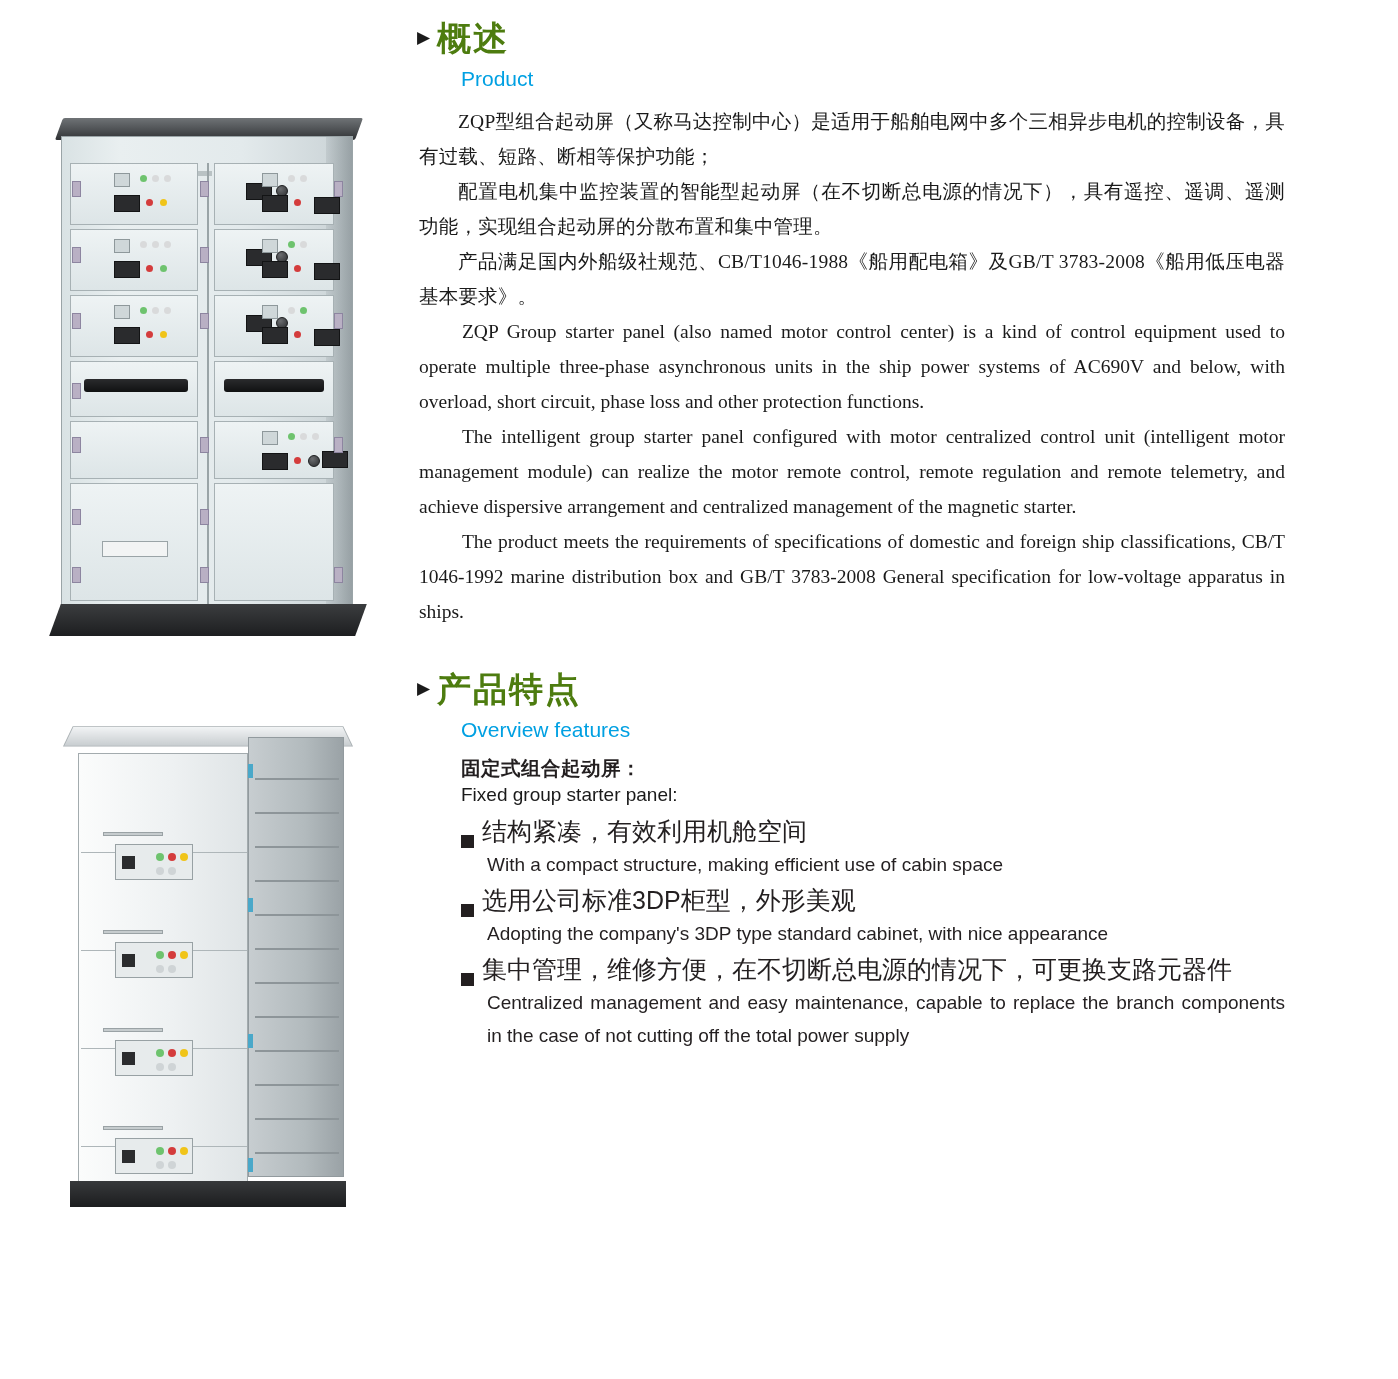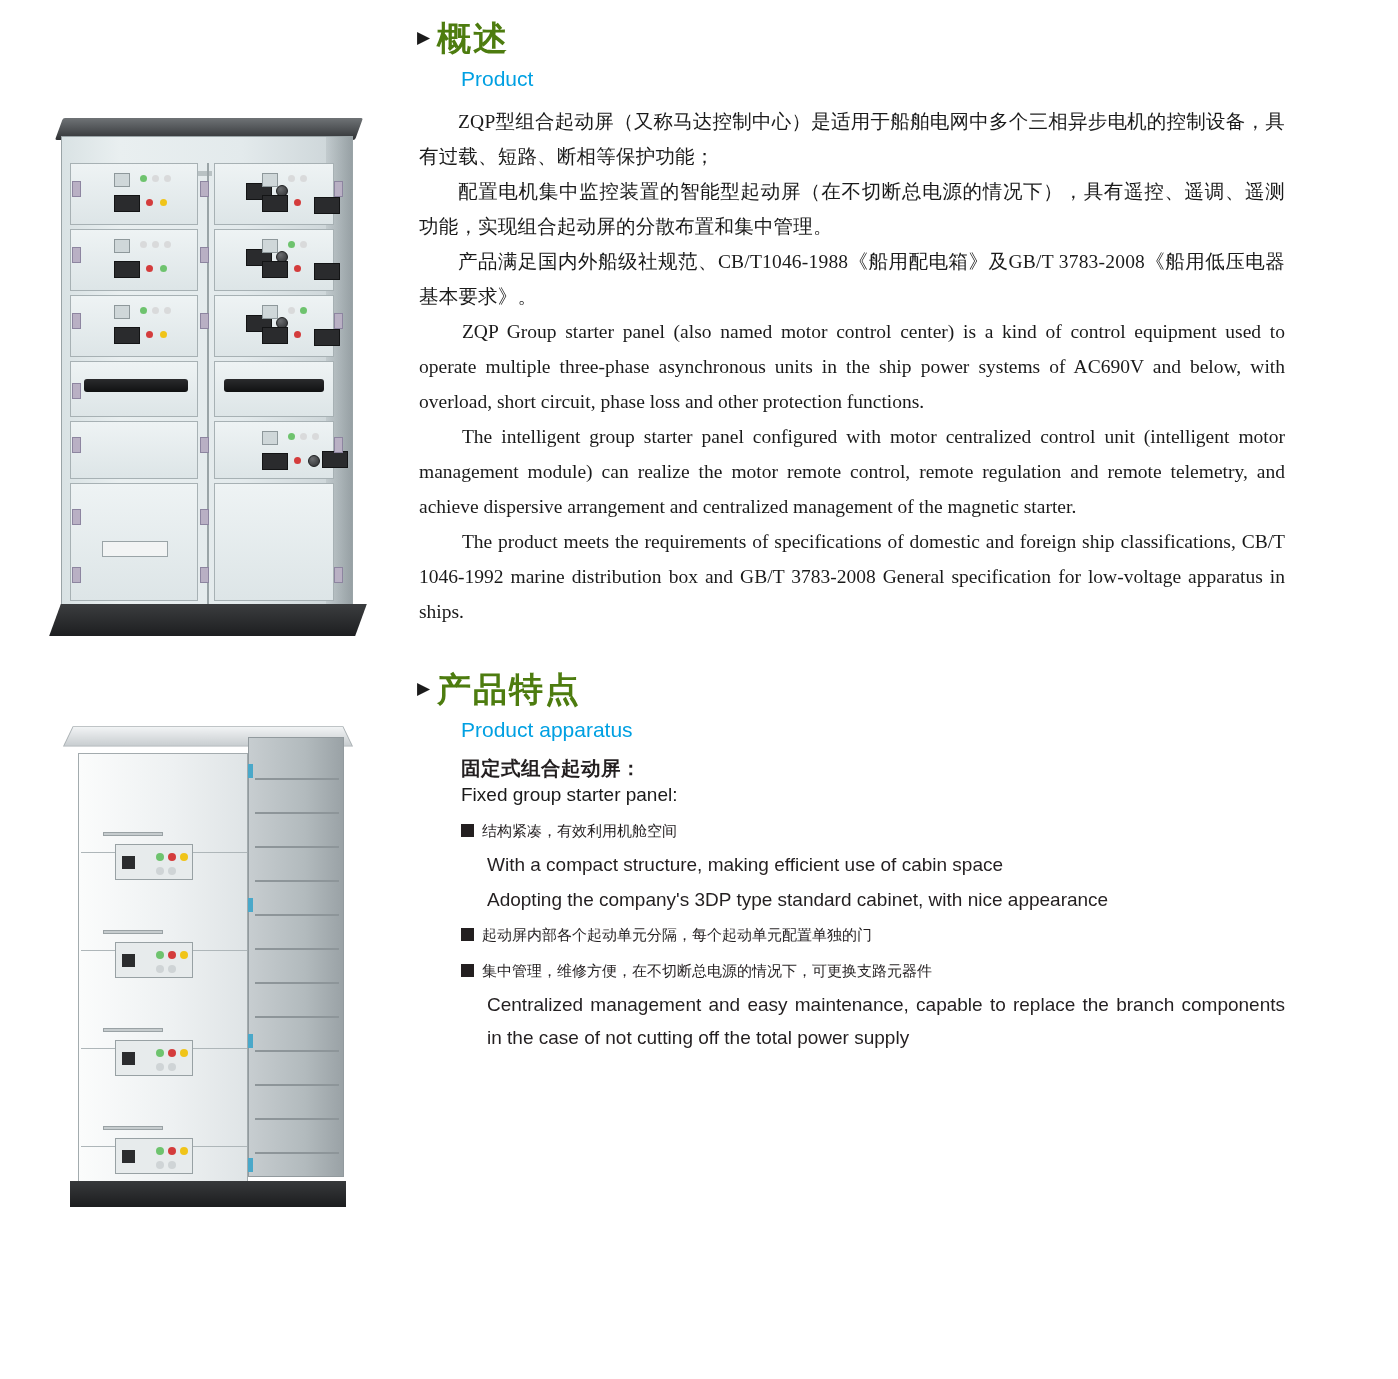--- a/index.html
+++ b/index.html
@@ -194,24 +194,24 @@
     margin: 4px 0 2px 46px;
     letter-spacing: 0.5px;
   }
   .feat-sub-en {
     font-size: 19px;
     margin: 0 0 8px 46px;
     color: #1a1a1a;
   }
   .feat-item { margin: 0 0 2px 46px; }
   .feat-cn {
-    font-size: 15px;
+    font-size: 25px;
     line-height: 34px;
     display: flex;
-    align-items: flex-start;
+    align-items: flex-end;
   }
   .bullet {
     display: inline-block;
     width: 13px; height: 13px;
     background: #231f20;
     margin: 10px 8px 0 0;
     flex: none;
   }
   .feat-en {
     font-size: 19px;
@@ -419,43 +419,43 @@
       <p class="para en">The intelligent group starter panel configured with motor centralized control unit (intelligent motor management module) can realize the motor remote control, remote regulation and remote telemetry, and achieve dispersive arrangement and centralized management of the magnetic starter.</p>
       <p class="para en">The product meets the requirements of specifications of domestic and foreign ship classifications, CB/T 1046-1992 marine distribution box and GB/T 3783-2008 General specification for low-voltage apparatus in ships.</p>
     </div>
   </div>
 
   <div style="margin-top:36px;">
     <div class="sec-head">
       <span class="sec-arrow">▶</span>
       <span class="sec-title-cn">产品特点</span>
     </div>
-    <div class="sec-title-en">Product apparatus</div>
+    <div class="sec-title-en">Overview features</div>
 
     <div class="feat-wrap">
       <div class="feat-sub-cn">固定式组合起动屏：</div>
       <div class="feat-sub-en">Fixed group starter panel:</div>
 
       <div class="feat-item">
         <div class="feat-cn">
           <span class="bullet"></span>
           <span>结构紧凑，有效利用机舱空间</span>
         </div>
         <div class="feat-en">With a compact structure, making efficient use of cabin space</div>
       </div>
 
       <div class="feat-item">
-        <div class="feat-en">Adopting the company's 3DP type standard cabinet, with nice appearance</div>
-      </div>
-
-      <div class="feat-item">
         <div class="feat-cn">
           <span class="bullet"></span>
-          <span>起动屏内部各个起动单元分隔，每个起动单元配置单独的门</span>
-        </div>
+          <span>选用公司标准3DP柜型，外形美观</span>
+        </div>
+        <div class="feat-en">Adopting the company's 3DP type standard cabinet, with nice appearance</div>
+      </div>
+
+      <div class="feat-item">
       </div>
 
       <div class="feat-item">
         <div class="feat-cn">
           <span class="bullet"></span>
           <span>集中管理，维修方便，在不切断总电源的情况下，可更换支路元器件</span>
         </div>
         <div class="feat-en">Centralized management and easy maintenance, capable to replace the branch components in the case of not cutting off the total power supply</div>
       </div>
     </div>

